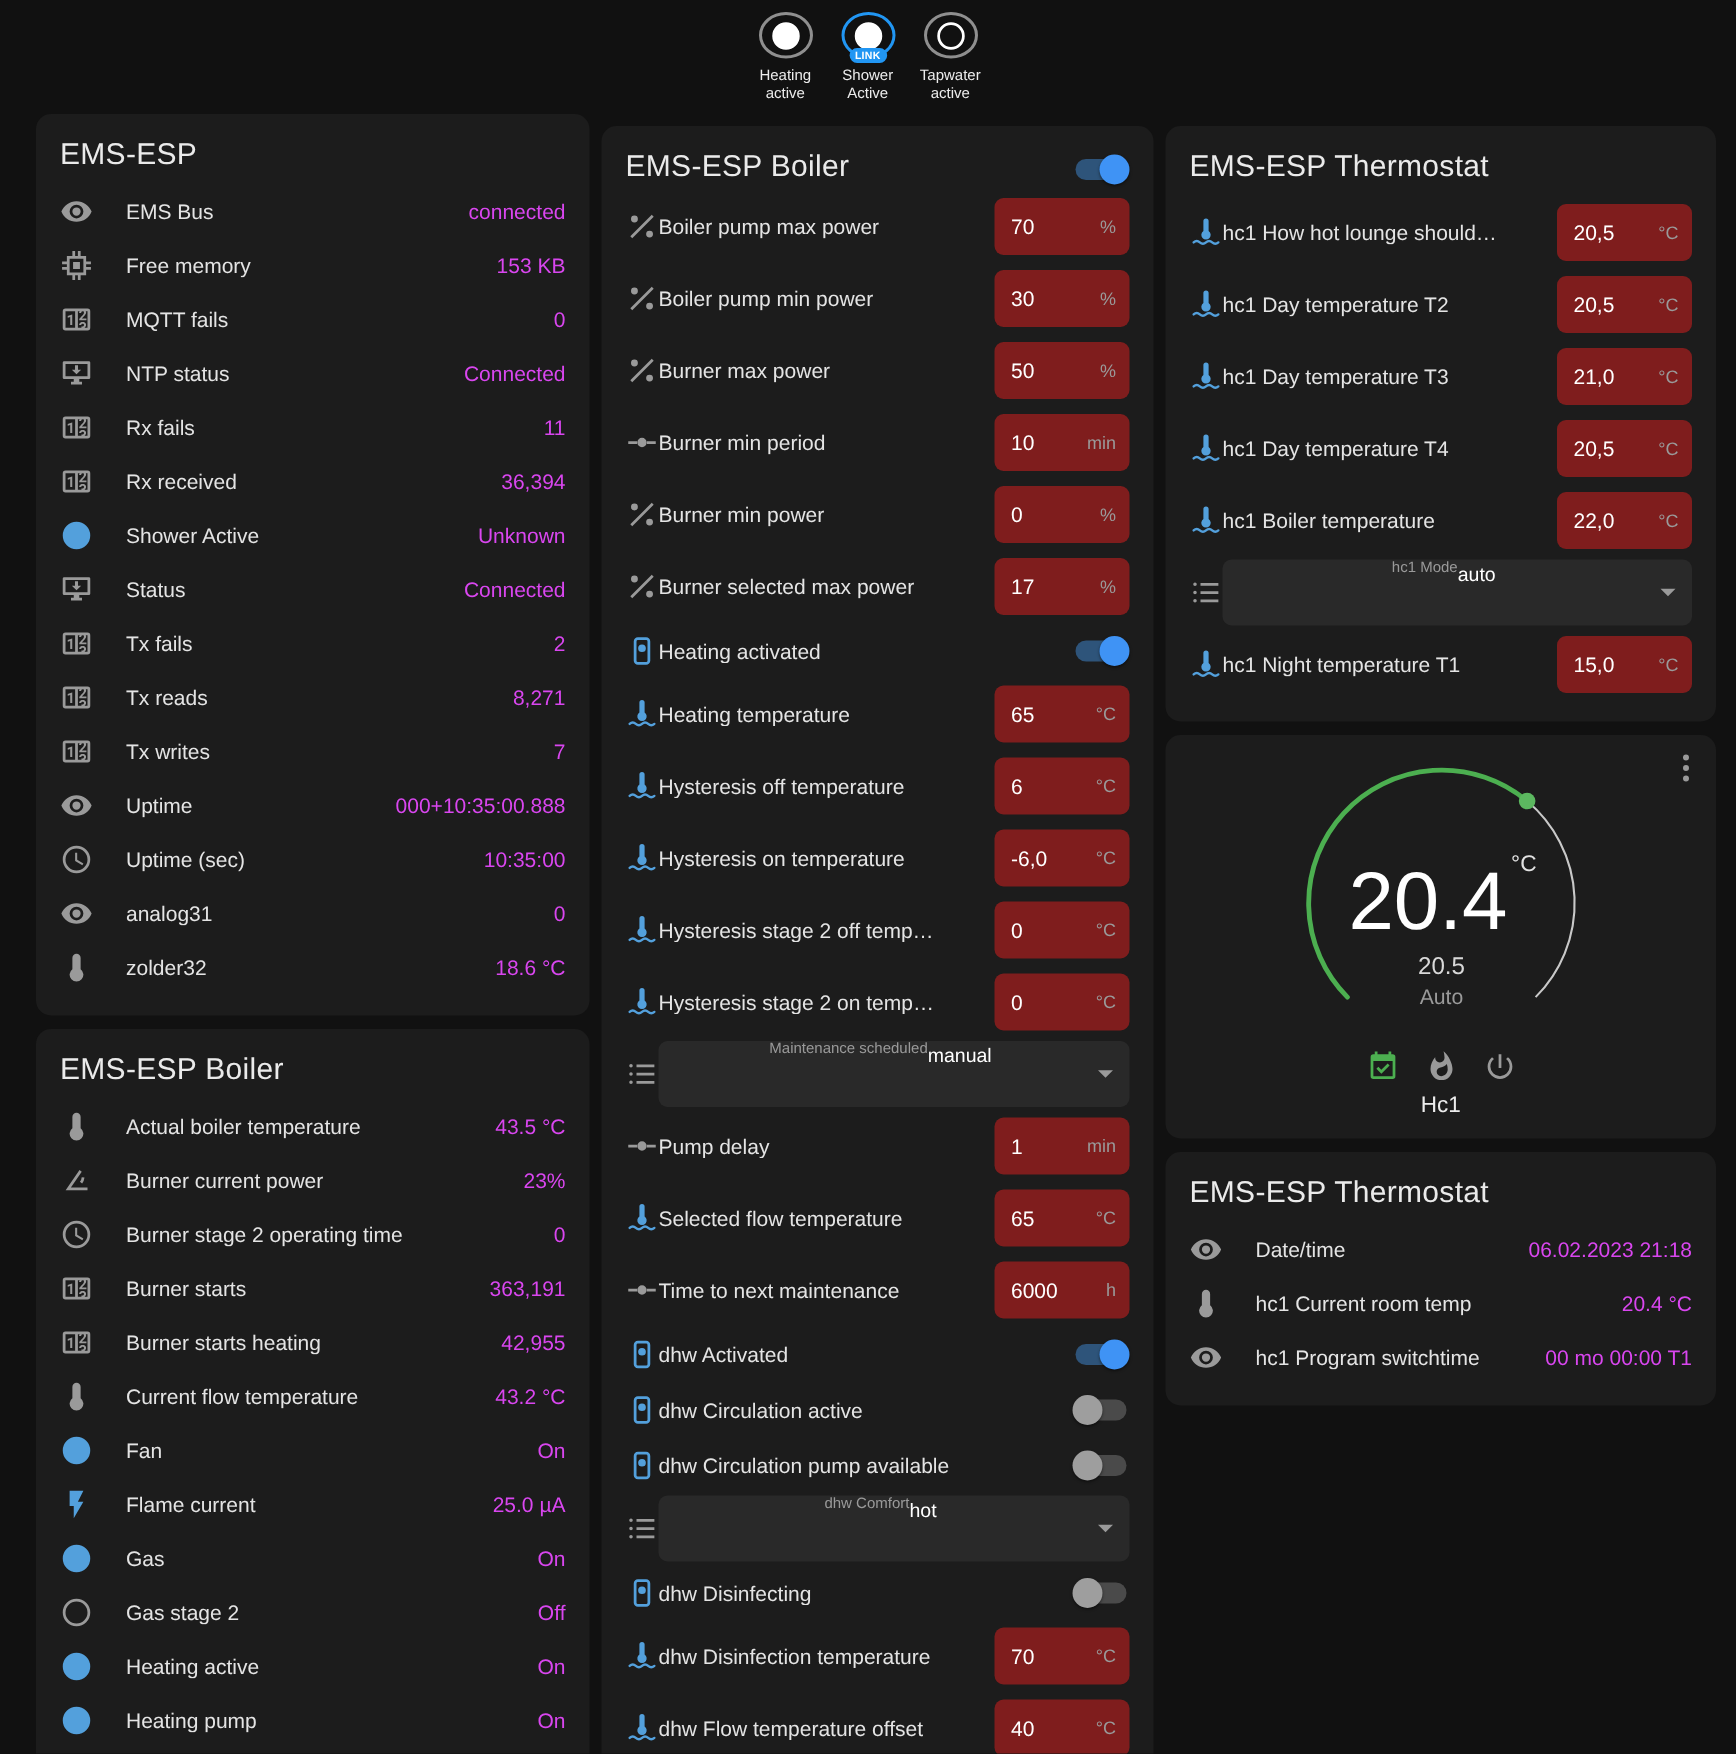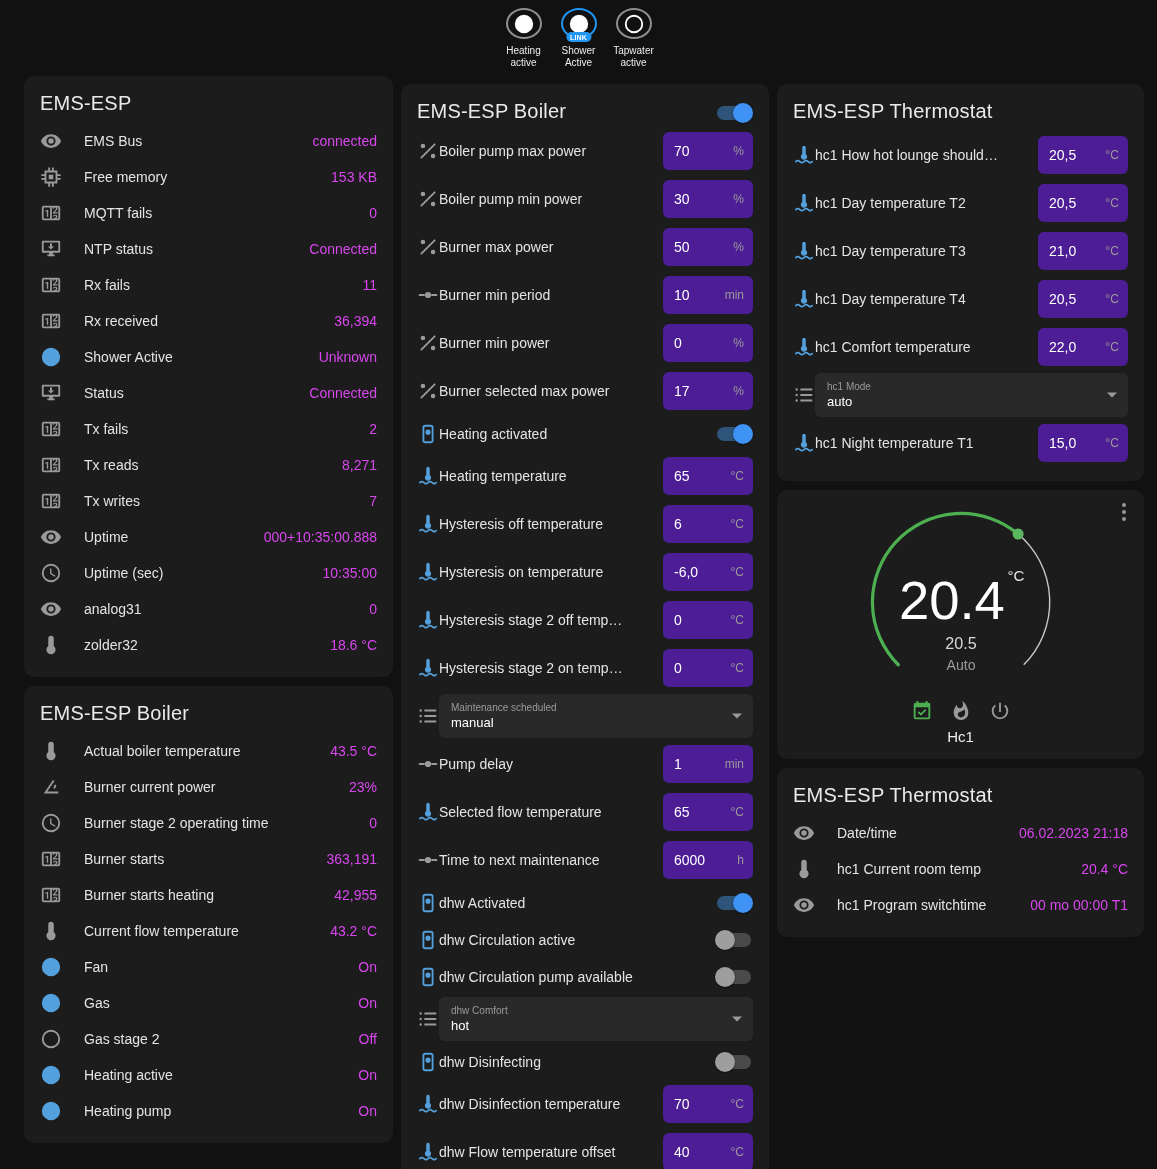--- a/index.html
+++ b/index.html
@@ -29,26 +29,26 @@
   .srow{display:flex;align-items:center;gap:22px;height:36px;cursor:pointer;}
   .crow{display:flex;align-items:center;min-height:48px;}
   .crow.t-toggle{min-height:37px;}
   .icon{width:22px;height:22px;flex:none;}
   .icon svg{width:100%;height:100%;fill:currentColor;display:block;}
   .icon.grey{color:#9a9a9a}.icon.blue{color:#53a0dc}.icon.green{color:#4caf50}.icon.white{color:#fff}
   .rname{flex:1;min-width:0;font-size:14px;color:#e4e4e4;white-space:nowrap;overflow:hidden;text-overflow:ellipsis;}
   .rval{font-size:14px;color:#d946ef;white-space:nowrap;}
 
   
-  .numbox{flex:none;width:90px;height:38px;background:#4c1d95;border-radius:6px;display:flex;align-items:center;padding:0 9px 0 11px;cursor:text;}
+  .numbox{flex:none;width:90px;height:38px;background:#7f1d1d;border-radius:6px;display:flex;align-items:center;padding:0 9px 0 11px;cursor:text;}
   .nval{flex:1;font-size:14px;color:#fff;}
   .nunit{font-size:12px;color:#9a9a9a;margin-left:4px;}
 
   
-  .selbox{flex:1;min-width:0;height:44px;background:#292929;border-radius:6px;position:relative;display:flex;flex-direction:column;justify-content:center;padding:0 30px 0 12px;cursor:pointer;}
+  .selbox{flex:1;min-width:0;height:44px;background:#292929;border-radius:6px;position:relative;display:flex;flex-direction:row;justify-content:center;padding:0 30px 0 12px;cursor:pointer;}
   .sel-label{font-size:10px;color:#9a9a9a;}
   .sel-value{font-size:13px;color:#fff;margin-top:2px;}
   .sel-caret{position:absolute;right:11px;top:50%;transform:translateY(-50%);width:0;height:0;border-left:5px solid transparent;border-right:5px solid transparent;border-top:5px solid #9a9a9a;}
 
   
   .toggle{position:relative;width:38px;height:20px;flex:none;cursor:pointer;}
   .toggle .track{position:absolute;left:2px;right:2px;top:3px;height:14px;border-radius:7px;background:#4a4a4a;}
   .toggle .knob{position:absolute;top:0;left:0;width:20px;height:20px;border-radius:50%;background:#9e9e9e;box-shadow:0 1px 2px rgba(0,0,0,.5);}
   .toggle.on .track{background:rgba(63,140,216,.5);}
   .toggle.on .knob{left:auto;right:0;background:#3f93f5;}
@@ -314,20 +314,29 @@
               <svg viewBox="0 0 24 24">
                 <path d="M12,2A10,10 0 0,1 22,12A10,10 0 0,1 12,22A10,10 0 0,1 2,12A10,10 0 0,1 12,2M10,17L5,12L6.41,10.59L10,14.17L17.59,6.58L19,8L10,17Z"></path>
               </svg>
             </span>
             <span class="rname">Fan</span>
             <span class="rval">On</span>
           </div>
           <div class="srow">
             <span class="icon blue">
               <svg viewBox="0 0 24 24">
+                <path d="M7 2v11h3v9l7-12h-4l4-8H7z"></path>
+              </svg>
+            </span>
+            <span class="rname">Flame current</span>
+            <span class="rval">25.0 µA</span>
+          </div>
+          <div class="srow">
+            <span class="icon blue">
+              <svg viewBox="0 0 24 24">
                 <path d="M12,2A10,10 0 0,1 22,12A10,10 0 0,1 12,22A10,10 0 0,1 2,12A10,10 0 0,1 12,2M10,17L5,12L6.41,10.59L10,14.17L17.59,6.58L19,8L10,17Z"></path>
               </svg>
             </span>
             <span class="rname">Gas</span>
             <span class="rval">On</span>
           </div>
           <div class="srow">
             <span class="icon grey">
               <svg viewBox="0 0 24 24">
                 <path d="M12,2A10,10 0 0,0 2,12A10,10 0 0,0 12,22A10,10 0 0,0 22,12A10,10 0 0,0 12,2M12,4A8,8 0 0,1 20,12A8,8 0 0,1 12,20A8,8 0 0,1 4,12A8,8 0 0,1 12,4Z"></path>
@@ -712,21 +721,21 @@
               <span class="nunit">°C</span>
             </div>
           </div>
           <div class="crow t-number">
             <span class="icon blue">
               <svg viewBox="0 0 24 24">
                 <path d="M12 1.8a1.9 1.9 0 0 0-1.9 1.9v7.2a3.4 3.4 0 1 0 3.8 0V3.7A1.9 1.9 0 0 0 12 1.8z"></path>
                 <path d="M3 19.2c1.5-1.4 3-1.4 4.5 0s3 1.4 4.5 0 3-1.4 4.5 0 3 1.4 4.5 0" fill="none" stroke="currentColor" stroke-width="1.7" stroke-linecap="round"></path>
               </svg>
             </span>
-            <span class="rname">hc1 Comfort temperature</span>
+            <span class="rname">hc1 Boiler temperature</span>
             <div class="numbox">
               <span class="nval">22,0</span>
               <span class="nunit">°C</span>
             </div>
           </div>
           <div class="crow t-select">
             <span class="icon grey">
               <svg viewBox="0 0 24 24">
                 <path d="M8 5h13v2H8V5zm0 6h13v2H8v-2zm0 6h13v2H8v-2zM4 4.7a1.3 1.3 0 1 1 0 2.6 1.3 1.3 0 0 1 0-2.6zm0 6a1.3 1.3 0 1 1 0 2.6 1.3 1.3 0 0 1 0-2.6zm0 6a1.3 1.3 0 1 1 0 2.6 1.3 1.3 0 0 1 0-2.6z"></path>
               </svg>

